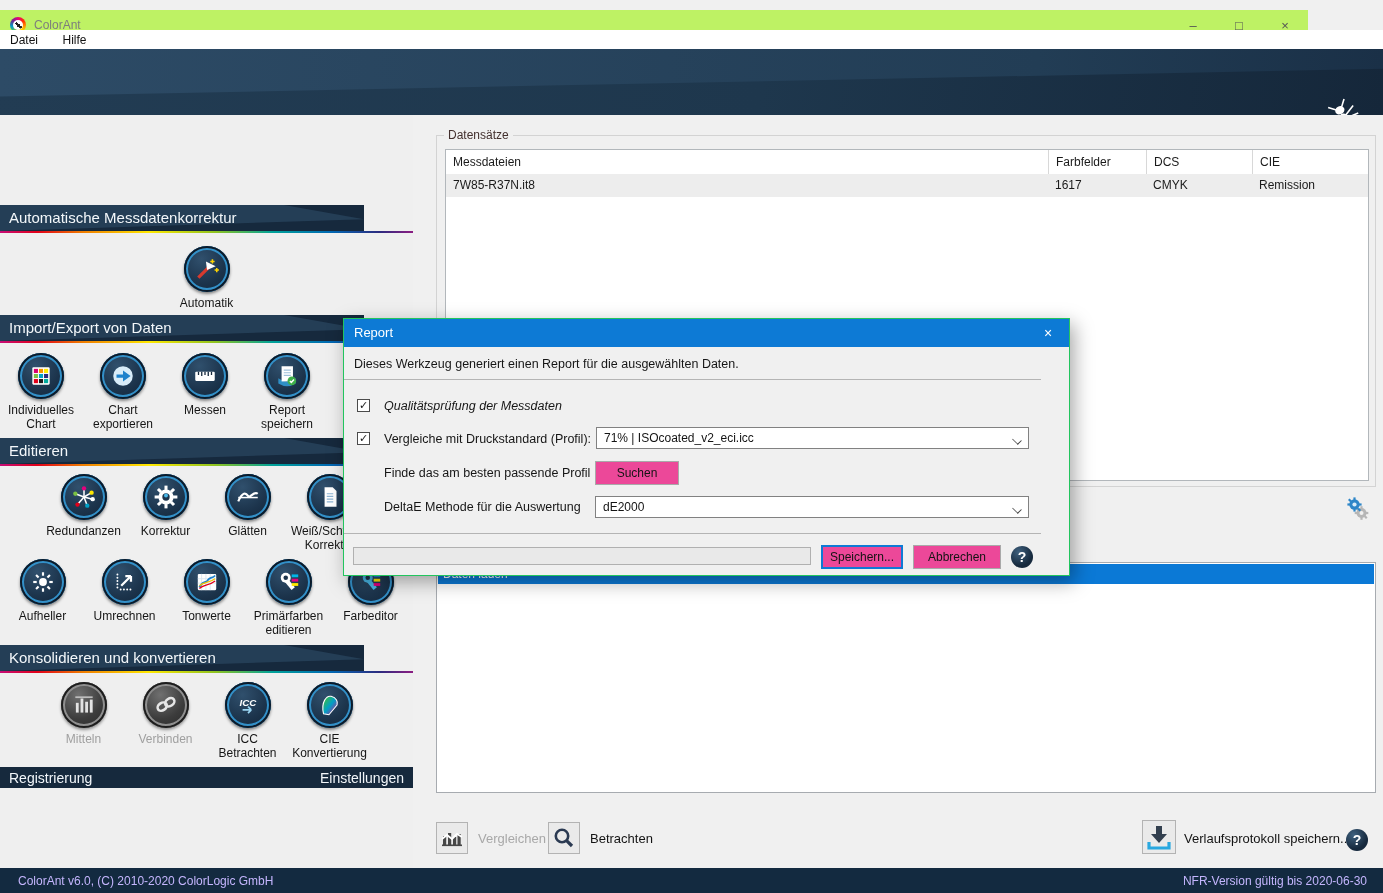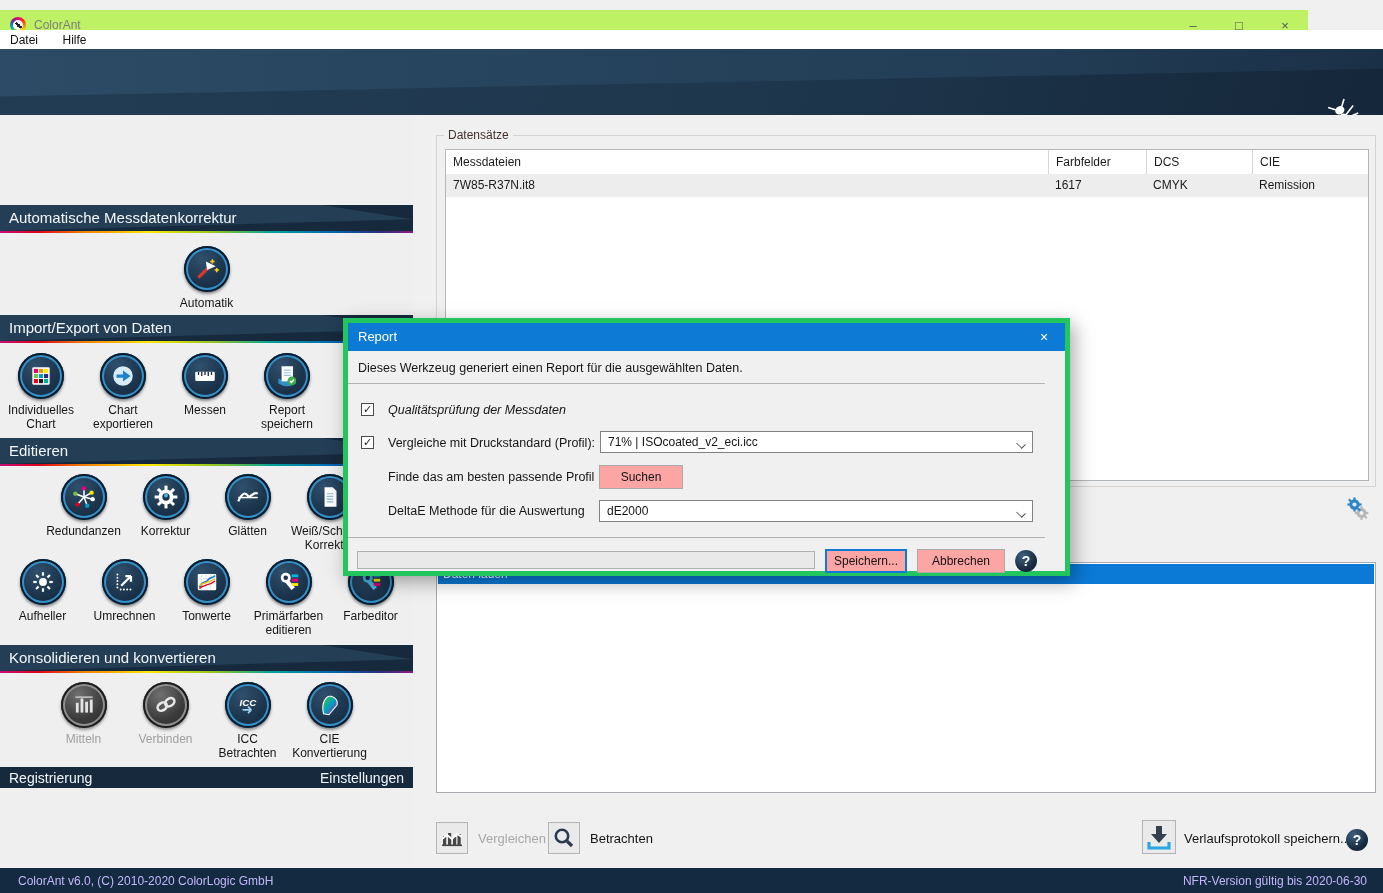--- a/index.html
+++ b/index.html
@@ -25,21 +25,21 @@
   .app-header { position:absolute; left:0; top:49px; width:1383px; height:66px;
     background:linear-gradient(100deg,#223c53 0%,#1e374d 55%,#15273a 100%); overflow:hidden; }
   .app-header .band { position:absolute; inset:0; background:linear-gradient(90deg,#2d4b66,#223d55 75%,#1a3047);
     clip-path:polygon(0 0,100% 0,100% 30%,0 72%); }
   .rainbow { background:linear-gradient(90deg,#c60c76 0%,#e2001a 9%,#f07d00 20%,#ffe800 36%,#8fc31f 52%,#00a29a 66%,#0069b4 80%,#2d2b7f 92%,#8c1d82 100%); }
   .logo { position:absolute; right:18px; top:50px; width:150px; height:60px; color:#fff; }
   .logo-ant { position:absolute; right:-6px; top:-2px; }
 
   
   .sidebar { position:absolute; left:0; top:115px; width:413px; height:753px; background:#efefef; }
-  .section-header { position:absolute; left:0; width:413px; height:26px; background:#16293d; overflow:hidden; }
+  .section-header { position:absolute; left:0; width:364px; height:26px; background:#16293d; overflow:hidden; }
   .section-header .shine { position:absolute; inset:0; background:#2a4archive; background:#27425b;
     clip-path:polygon(0 0,78% 0,100% 55%,0 100%); opacity:.85; }
   .section-title { position:relative; z-index:2; padding-left:9px; line-height:26px; font-size:15px; color:#f3f7fa; }
   .section-rainbow { position:absolute; left:0; width:413px; height:2px; }
   .tool-row { position:absolute; left:0; width:413px; display:flex; }
   .tool-row.centered { justify-content:center; }
   .tool { width:82px; display:flex; flex-direction:column; align-items:center; }
   .tool-circle { width:46px; height:46px; border-radius:50%; flex:0 0 46px;
     background:radial-gradient(circle at 38% 28%, #30506d 0%, #1c344c 55%, #10embed 100%);
     background:radial-gradient(circle at 38% 28%, #30506d 0%, #1c344c 55%, #102236 100%);
@@ -76,36 +76,36 @@
     background:radial-gradient(circle at 35% 28%, #3f617f 0%, #16293d 65%);
     color:#fff; font-size:14px; font-weight:bold; display:flex; align-items:center; justify-content:center; }
   .help-main { position:absolute; left:1346px; top:829px; }
 
   .statusbar { position:absolute; left:0; top:868px; width:1383px; height:25px; background:#132a40;
     display:flex; justify-content:space-between; align-items:center; padding:0 16px 0 18px; }
   .statusbar span { font-size:12px; color:#c4b5fd; }
 
   
   .dialog { position:absolute; left:343px; top:318px; width:727px; height:258px; background:#f0f0f0;
-    border:5px solid #22c55e; box-shadow:4px 6px 18px rgba(0,0,0,.35); z-index:50; }
+    border:1px solid #22c55e; box-shadow:4px 6px 18px rgba(0,0,0,.35); z-index:50; }
   .dialog-titlebar { position:absolute; left:0; top:0; width:100%; height:28px; background:#0d7ad5; }
   .dialog-title { position:absolute; left:10px; top:6px; font-size:13px; color:#fff; }
   .dialog-close { position:absolute; right:0; top:0; width:42px; height:28px; color:#fff; font-size:14px;
     display:flex; align-items:center; justify-content:center; }
   .dialog-desc { position:absolute; left:10px; top:38px; font-size:12.5px; color:#161616; }
   .dlg-sep { position:absolute; left:0; width:697px; height:1px; background:#b4b4b4; }
   .checkbox { position:absolute; width:13px; height:13px; background:#fff; border:1px solid #4b4b4b;
     font-size:11px; line-height:11px; text-align:center; color:#1a1a1a; font-weight:bold; }
   .dlg-label { position:absolute; font-size:12.5px; color:#161616; }
   .combo { position:absolute; height:22px; background:#fff; border:1px solid #818181; font-size:12px;
     color:#141414; padding:3px 22px 0 7px; }
   .combo .chev { position:absolute; right:7px; top:8px; width:8px; height:8px; }
   .combo .chev::before { content:""; position:absolute; left:0; top:0; width:7px; height:7px;
     border-right:1.5px solid #3c3c3c; border-bottom:1.5px solid #3c3c3c; transform:rotate(45deg) scale(1,.7); }
-  .btn { position:absolute; background:#fca5a5; border:1px solid #a9a9a9; font-size:12px; color:#141414;
+  .btn { position:absolute; background:#ec4899; border:1px solid #a9a9a9; font-size:12px; color:#141414;
     display:flex; align-items:center; justify-content:center; font-family:inherit; }
   .btn.default { border:2px solid #0f7ad5; }
   .progress { position:absolute; left:9px; top:228px; width:458px; height:18px; background:#e9e9e9; border:1px solid #b0b0b0; }
 </style>
 </head>
 <body>
 
 <div class="titlebar">
   <span class="app-icon"></span>
   <span class="titlebar-text">ColorAnt</span>

